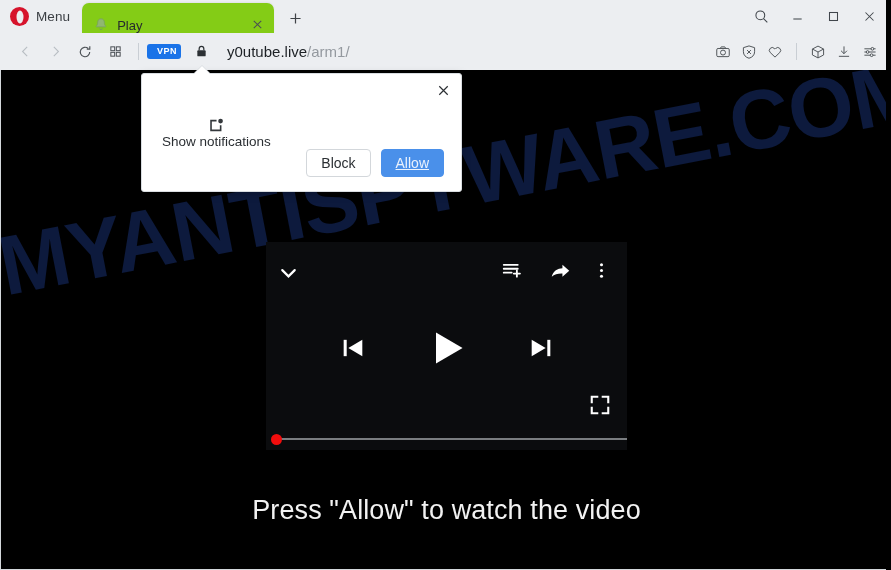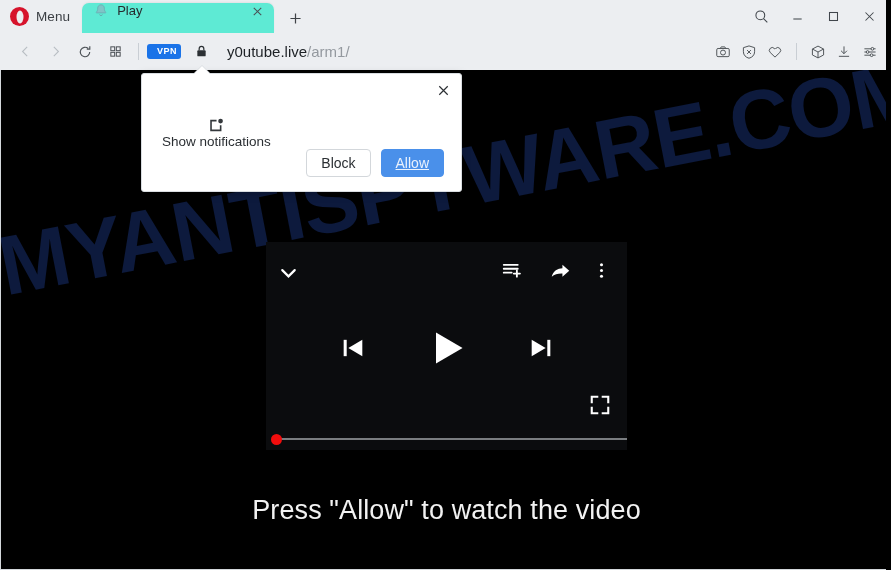--- a/index.html
+++ b/index.html
@@ -41,23 +41,23 @@
     left: 50%; top: 50%; transform: translate(-50%, -50%);
     width: 7px; height: 13px; border-radius: 50%;
     background: #eceef1;
   }
   .opera-menu-label {
     font-size: 13.5px; color: #3b3f44; letter-spacing: .1px;
   }
 
   .tab {
     position: relative;
-    display: flex; align-items: flex-start; gap: 8px;
+    display: flex; align-items: flex-end; gap: 8px;
     width: 192px; height: 30px;
-    background: #5eead4;
+    background: #84cc16;
     border-radius: 7px 7px 0 0;
     padding: 0 8px 0 11px;
     box-shadow: 0 -1px 2px rgba(0,0,0,.05);
   }
   .tab-favicon {
     width: 16px; height: 16px; flex: 0 0 auto;
     position: relative; opacity: .55;
   }
   .tab-title {
     flex: 1 1 auto; font-size: 13px; color: #262a2e;

